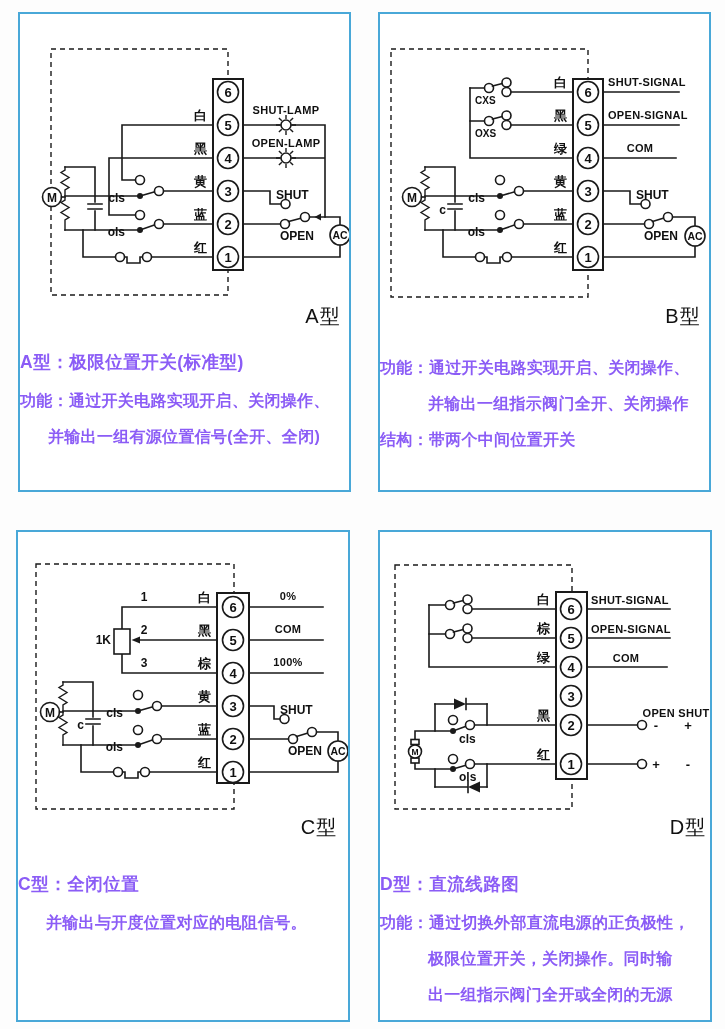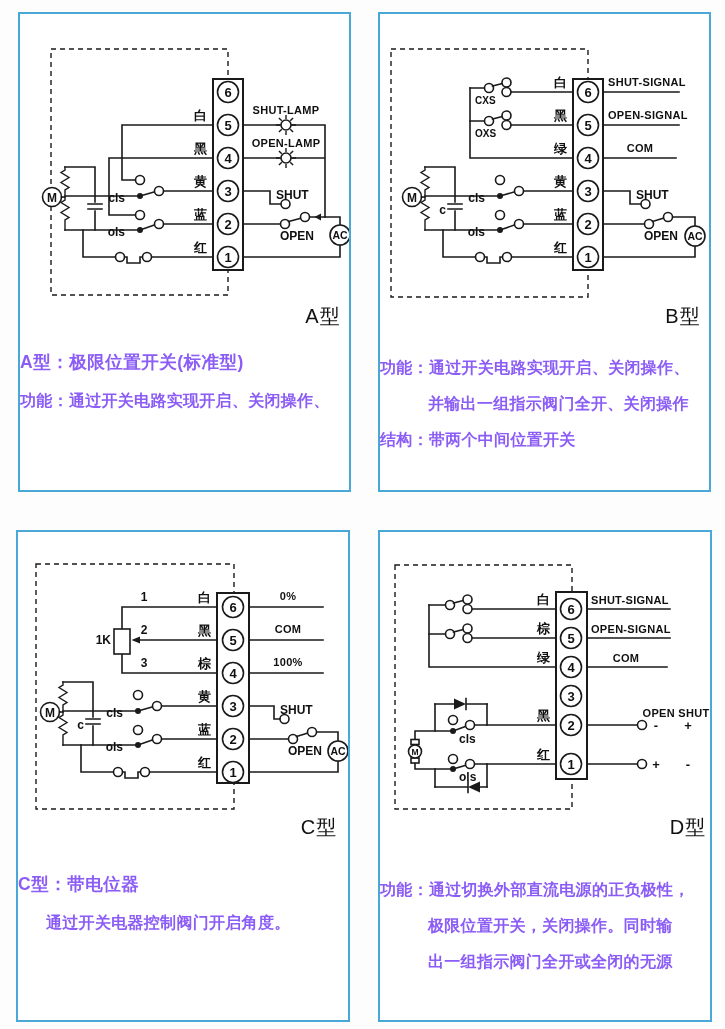--- a/index.html
+++ b/index.html
@@ -142,20 +142,21 @@
     </g>
     <g>
       <circle class="oc" cx="320" cy="221" r="10" stroke-width="1.8"></circle>
       <text x="320" y="224.5" style="font-size:10.5px;font-weight:700" class="mid">AC</text>
     </g>
     <text class="cap" x="303" y="309">A型</text>
   </svg>
   <div class="desc">
     <div class="t">A型：极限位置开关(标准型)</div>
     <div class="l">功能：通过开关电路实现开启、关闭操作、</div>
+    <div class="l pad2">并输出一组有源位置信号(全开、全闭)</div>
   </div>
 </section>
 
 <section class="panel" id="panelB">
   <svg width="329" height="320" viewBox="0 0 329 320">
     <g>
       <rect class="dsh" x="11" y="35" width="197" height="248"></rect>
     </g>
     <g>
       <path class="ln" d="M90,74 H104.5 M131,78 H193"></path>
@@ -357,22 +358,22 @@
       <circle class="oc" cx="294" cy="200" r="4.5"></circle>
       <text class="sw mid" x="287" y="223">OPEN</text>
     </g>
     <g>
       <circle class="oc" cx="320" cy="219" r="10" stroke-width="1.8"></circle>
       <text x="320" y="222.5" style="font-size:10.5px;font-weight:700" class="mid">AC</text>
     </g>
     <text class="cap" x="301" y="302">C型</text>
   </svg>
   <div class="desc">
-    <div class="t">C型：带电位器</div>
-    <div class="l pad2">通过开关电器控制阀门开启角度。</div>
+    <div class="t">C型：全闭位置</div>
+    <div class="l pad2">并输出与开度位置对应的电阻信号。</div>
   </div>
 </section>
 
 <section class="panel" id="panelD">
   <svg width="330" height="320" viewBox="0 0 330 320">
     <g>
       <rect class="dsh" x="15" y="33" width="177" height="244"></rect>
     </g>
     <g>
       <path class="ln" d="M49,73 H65.5 M92,77 H176"></path>
@@ -457,18 +458,19 @@
       <circle class="oc" cx="262" cy="193" r="4.5"></circle>
       <text class="pm" x="276" y="197.5">-</text>
       <text class="pm" x="308" y="197.5">+</text>
       <circle class="oc" cx="262" cy="232" r="4.5"></circle>
       <text class="pm" x="276" y="236.5">+</text>
       <text class="pm" x="308" y="236.5">-</text>
     </g>
     <text class="cap" x="308" y="302">D型</text>
   </svg>
   <div class="desc">
+    <div class="t">D型：直流线路图</div>
     <div class="l">功能：通过切换外部直流电源的正负极性，</div>
     <div class="l pad3">极限位置开关，关闭操作。同时输</div>
     <div class="l pad3">出一组指示阀门全开或全闭的无源</div>
 
   </div>
 </section>
 
 </body></html>

